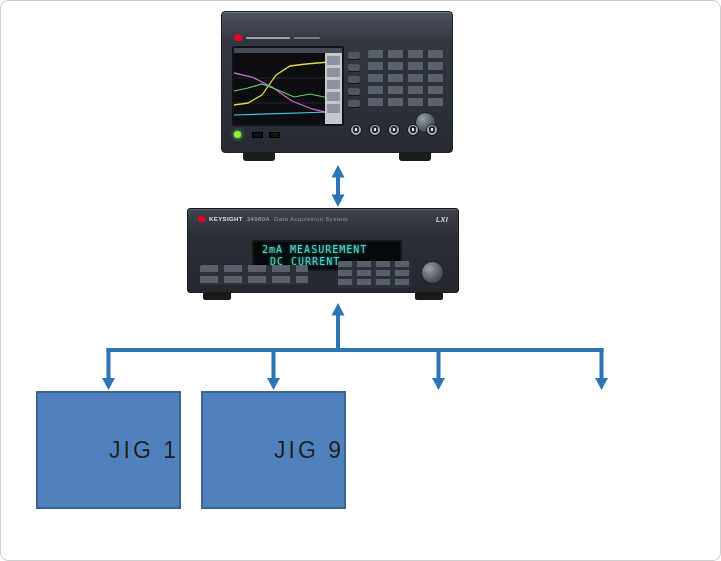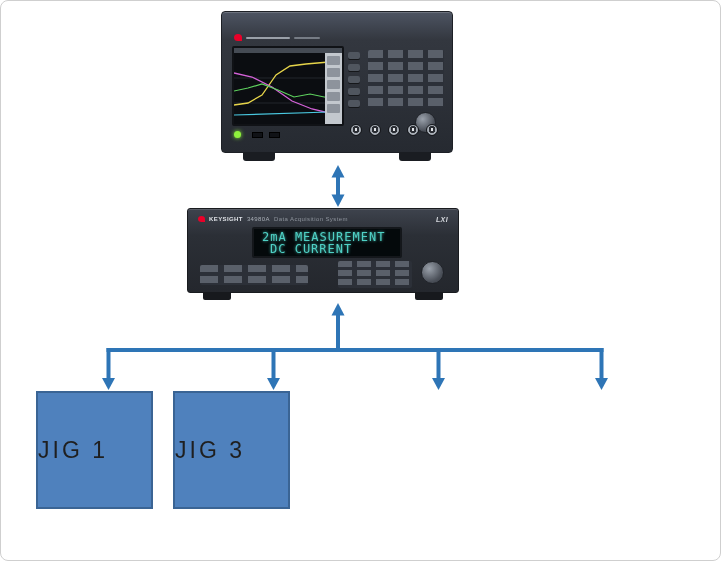--- a/index.html
+++ b/index.html
@@ -82,23 +82,23 @@
     display: flex; align-items: center; gap: 4px;
     font-size: 6px; letter-spacing: .4px; color: #c9ccd2; white-space: nowrap;
   }
   .daq-logo-mark { width: 7px; height: 6px; background: #e90029; border-radius: 60% 60% 10% 60%; flex: 0 0 auto; }
   .daq-brand { font-weight: bold; color: #dfe2e7; }
   .daq-model { color: #aab0b8; }
   .daq-desc { color: #8d939c; }
   .daq-spacer { flex: 1; }
   .daq-lxi { font-weight: bold; font-style: italic; font-size: 7px; color: #d6d9de; }
   .daq-display {
-    position: absolute; left: 64px; top: 18px; width: 150px; height: 31px;
+    position: absolute; left: 64px; top: 31px; width: 150px; height: 31px;
     background: #04090b; border: 2px solid #14171b; border-radius: 2px;
-    font-family: "DejaVu Sans Mono", monospace; font-size: 12px; line-height: 12px;
+    font-family: "DejaVu Sans Mono", monospace; font-size: 10px; line-height: 12px;
     letter-spacing: 1px; color: var(--display-text, #4FD1C5);
     text-shadow: 0 0 3px rgba(79,209,197,.9);
     padding: 2px 0 0 8px; overflow: hidden;
   }
   .daq-display .l2 { padding-left: 8px; }
   .daq-menu-keys {
     position: absolute; left: 12px; top: 56px; width: 108px; height: 20px;
     background-image:
       repeating-linear-gradient(180deg, rgba(40,44,51,0) 0 7px, #2c3038 7px 11px),
       repeating-linear-gradient(90deg, #5a606a 0 18px, #2c3038 18px 24px);
@@ -115,24 +115,24 @@
     position: absolute; right: 14px; top: 52px; width: 23px; height: 23px; border-radius: 50%;
     background: radial-gradient(circle at 35% 32%, #9aa1ab, #4b5059 65%, #34383f);
     border: 1px solid #202329;
   }
   .daq-foot { position: absolute; bottom: 0; width: 28px; height: 8px; background: #17191d; border-radius: 0 0 2px 2px; }
   .daq-foot.fl { left: 16px; } .daq-foot.fr { right: 16px; }
 
   
   .jig-row { position: absolute; left: 35px; top: 390px; display: flex; gap: 20px; }
   .jig {
-    width: 117px; height: 118px;
+    width: 145px; height: 118px;
     background: var(--jig-fill, #4F81BD);
     border: 2px solid var(--jig-border, #3A6494);
-    display: flex; align-items: center; justify-content: flex-start;
+    display: flex; align-items: center; justify-content: flex-end;
     font-size: 23px; letter-spacing: 3px; color: var(--jig-text, #1F1F1F);
   }
 </style>
 </head>
 <body>
 
 <div class="frame">
 
   <svg class="conn" width="721" height="561" viewBox="0 0 721 561">
 
@@ -226,17 +226,17 @@
     </div>
     <div class="daq-foot fl"></div>
     <div class="daq-foot fr"></div>
   </div>
 
   <div class="jig-row">
     <div class="jig">
       <span>JIG 1</span>
     </div>
     <div class="jig">
-      <span>JIG 3</span>
+      <span>JIG 9</span>
     </div>
   </div>
 
 </div>
 
 </body></html>

